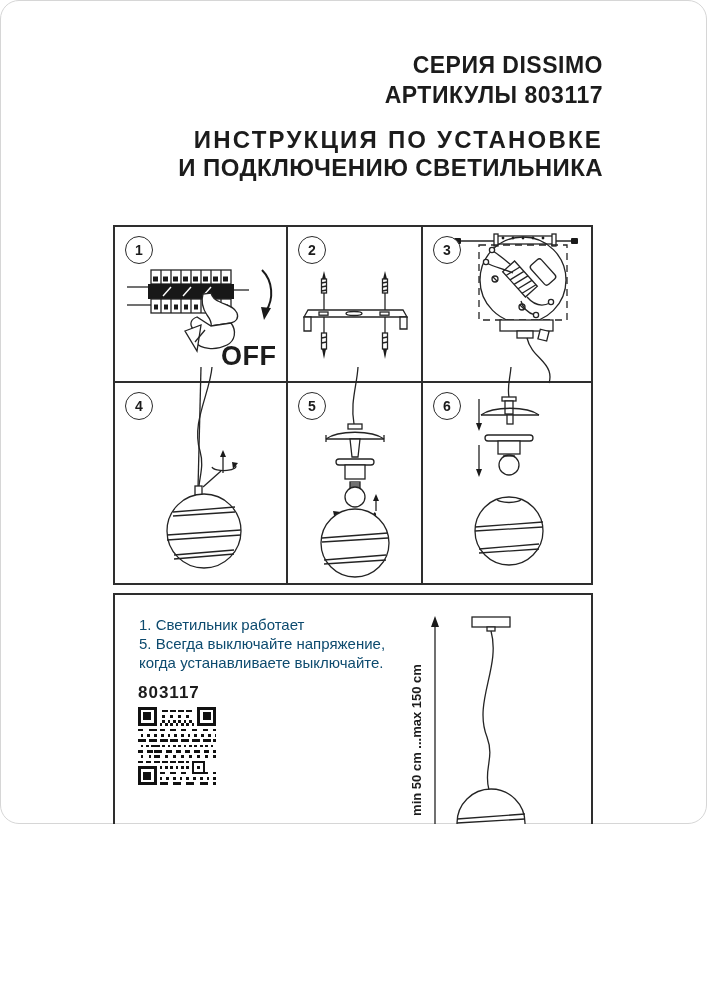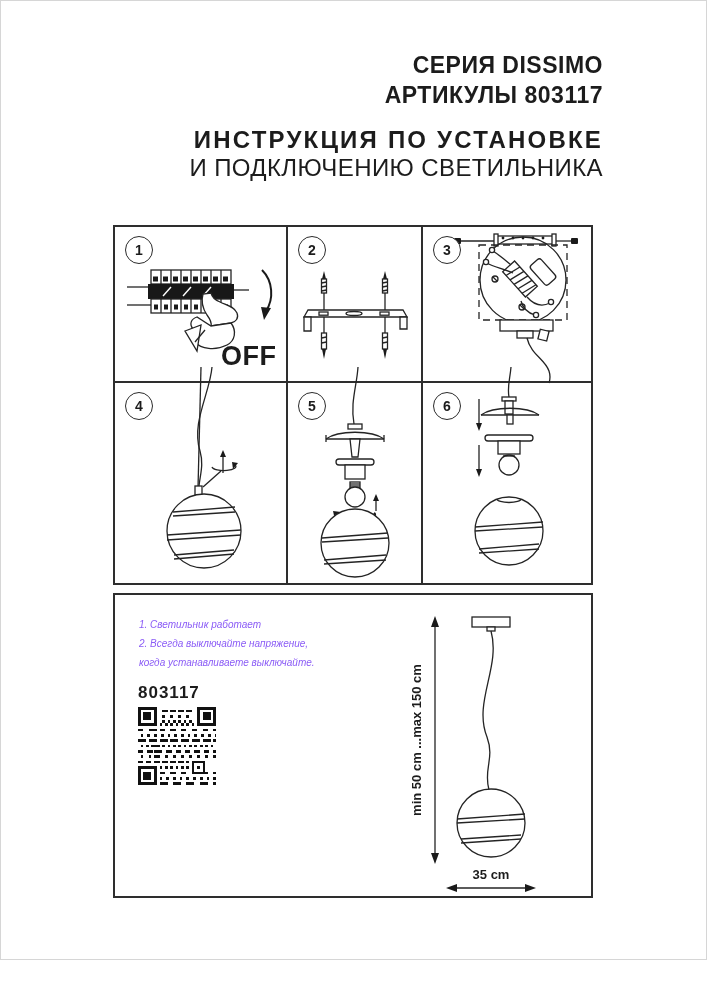--- a/index.html
+++ b/index.html
@@ -1,37 +1,37 @@
 <!DOCTYPE html>
 <html><head>
 <meta charset="utf-8">
 <style>
   html,body{margin:0;padding:0;background:#ffffff;}
-  .page{position:relative;width:707px;height:960px;background:#fff;overflow:hidden;
-        font-family:"Liberation Sans",sans-serif;color:#1c1c1c;outline:1px solid #d6d6d6;outline-offset:-1px;}
+  .page{position:relative;width:707px;height:824px;background:#fff;overflow:hidden;
+        font-family:"Liberation Sans",sans-serif;color:#1c1c1c;outline:1px solid #d6d6d6;outline-offset:-1px;border-radius:19px;}
   .header{position:absolute;top:50px;right:104px;text-align:right;}
   .header .series-line{font-size:23px;font-weight:700;line-height:30px;letter-spacing:.5px;}
   .header .title-block{margin-top:16px;}
   .header .title-line1{font-size:24px;font-weight:700;line-height:28px;letter-spacing:2.2px;}
-  .header .title-line2{font-size:24px;font-weight:400;line-height:28px;letter-spacing:.4px;margin-left:32px;}
+  .header .title-line2{font-size:24px;font-weight:700;line-height:28px;letter-spacing:.4px;margin-left:32px;}
   .steps-grid{position:absolute;left:113px;top:225px;width:480px;height:360px;
               border:2px solid #2e2e2e;box-sizing:border-box;display:grid;
               grid-template-columns:173px 135px 1fr;grid-template-rows:156px 1fr;}
   .cell{position:relative;box-sizing:border-box;}
   .cell.cbr{border-right:2px solid #2e2e2e;}
   .cell.cbb{border-bottom:2px solid #2e2e2e;}
   .badge{position:absolute;left:10px;top:9px;width:26px;height:26px;border:1.7px solid #2b2b2b;
          border-radius:50%;display:flex;align-items:center;justify-content:center;
          font-size:14px;font-weight:700;background:#fff;z-index:3;}
   .cell svg{position:absolute;left:0;top:0;overflow:visible;}
   .cell svg.ovf{top:-18px;}
   .off-label{position:absolute;left:106px;top:114px;font-size:27px;font-weight:700;letter-spacing:.5px;}
   .bottom-panel{position:absolute;left:113px;top:593px;width:480px;height:305px;
                 border:2px solid #2e2e2e;box-sizing:border-box;}
-  .notes{position:absolute;left:24px;top:20px;font-size:10px;line-height:19px;color:#8b5cf6;font-style:italic;}
+  .notes{position:absolute;left:24px;top:20px;font-size:15px;line-height:19px;color:#0c4a6e;}
   .article-number{position:absolute;left:23px;top:88px;font-size:17px;font-weight:700;letter-spacing:1px;}
   .qr{position:absolute;left:23px;top:112px;width:78px;height:78px;}
   .dim-svg{position:absolute;left:290px;top:12px;}
   svg{display:block;}
   svg text{font-family:"Liberation Sans",sans-serif;fill:#1c1c1c;}
   .ln{stroke:#242424;fill:none;stroke-width:1.3;}
   .lnf{stroke:#242424;fill:#fff;stroke-width:1.3;}
   .blk{fill:#1a1a1a;stroke:none;}
 </style>
 </head>
@@ -265,21 +265,21 @@
           <line class="ln" x1="52" y1="148" x2="120" y2="144"></line>
         <line class="ln" x1="56" y1="166" x2="116" y2="161"></line>
           <line class="ln" x1="56" y1="170" x2="116" y2="166"></line>
       </svg>
     </div>
   </div>
 
   <div class="bottom-panel">
     <div class="notes">
       <div>1. Светильник работает</div>
-      <div>2. Всегда выключайте напряжение,</div>
+      <div>5. Всегда выключайте напряжение,</div>
       <div>когда устанавливаете выключайте.</div>
     </div>
     <div class="article-number">803117</div>
 
     <svg class="qr" viewBox="0 0 29 29" shape-rendering="crispEdges">
       <rect x="0" y="0" width="29" height="29" fill="#fff"></rect>
 
       <rect x="0" y="0" width="7" height="7" fill="#111"></rect>
         <rect x="1" y="1" width="5" height="5" fill="#fff"></rect>
         <rect x="2" y="2" width="3" height="3" fill="#111"></rect>

